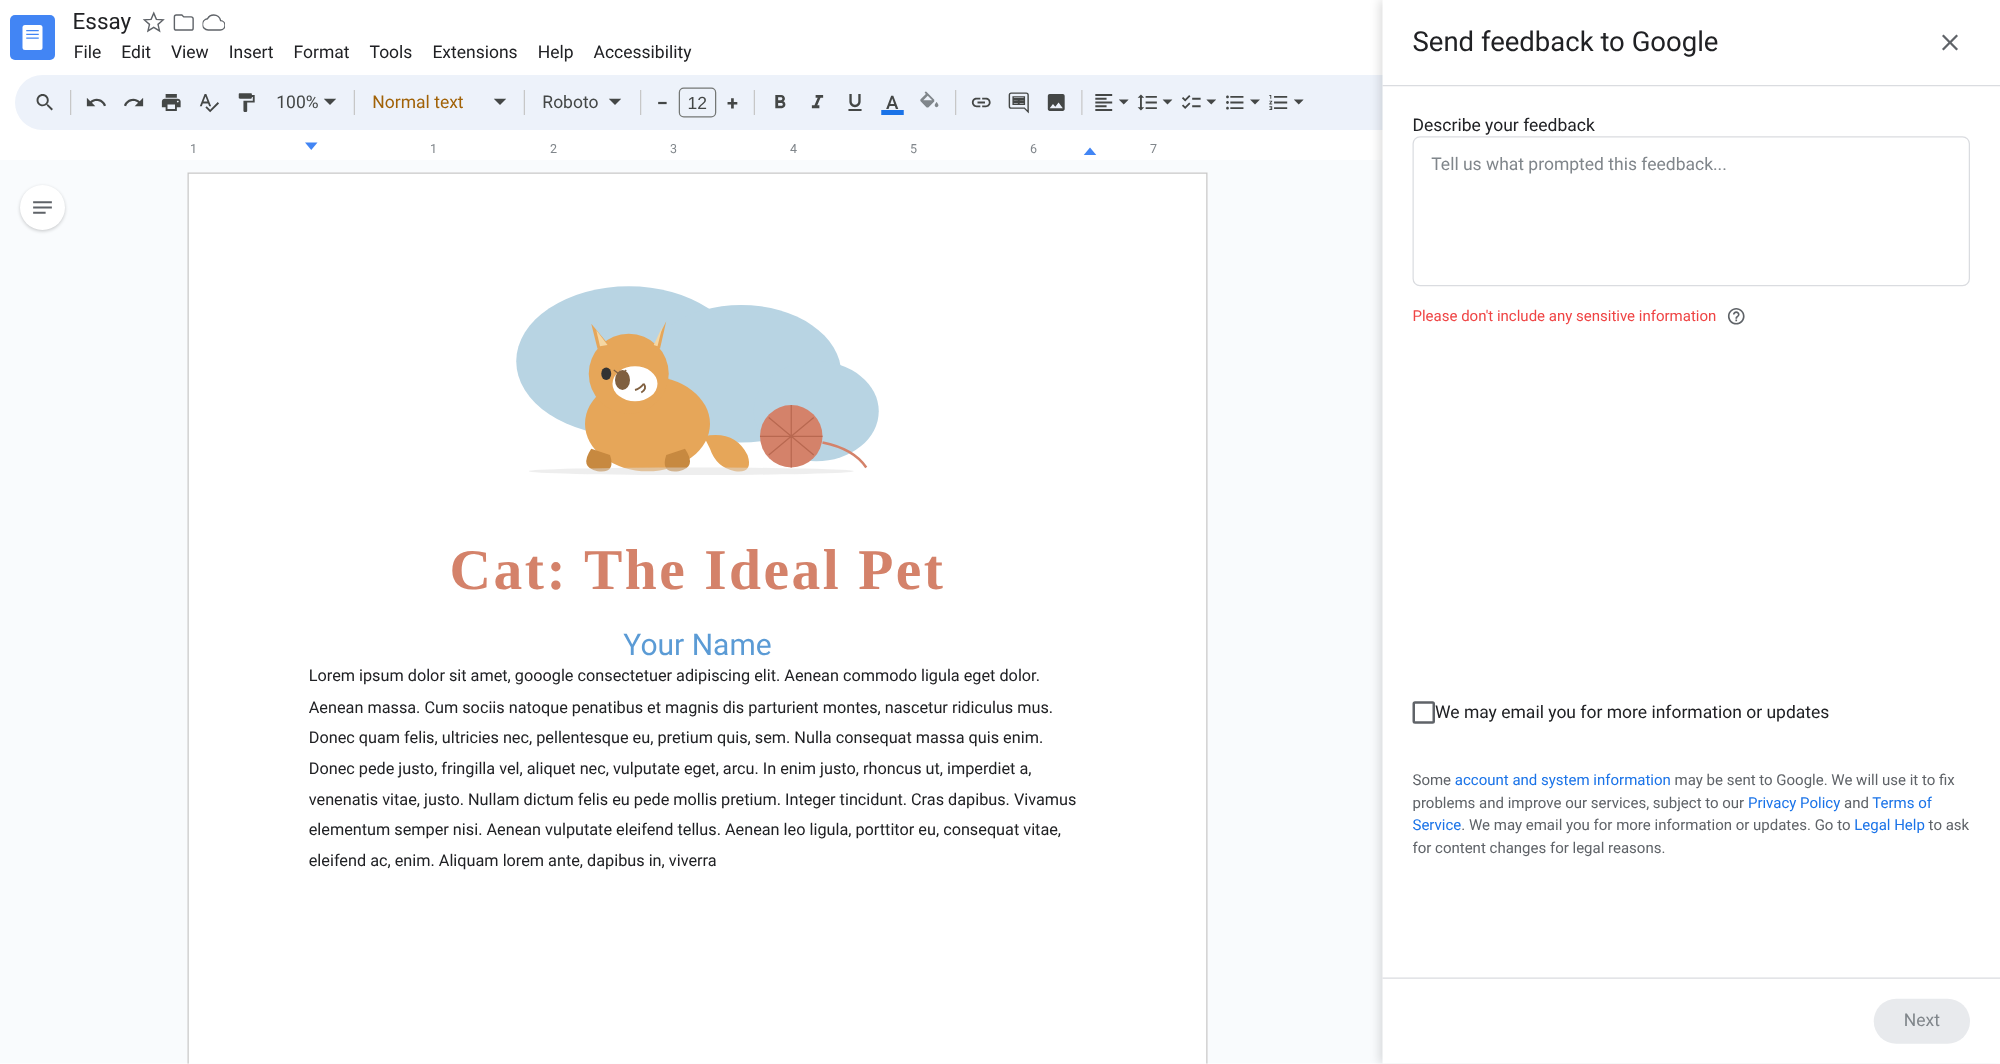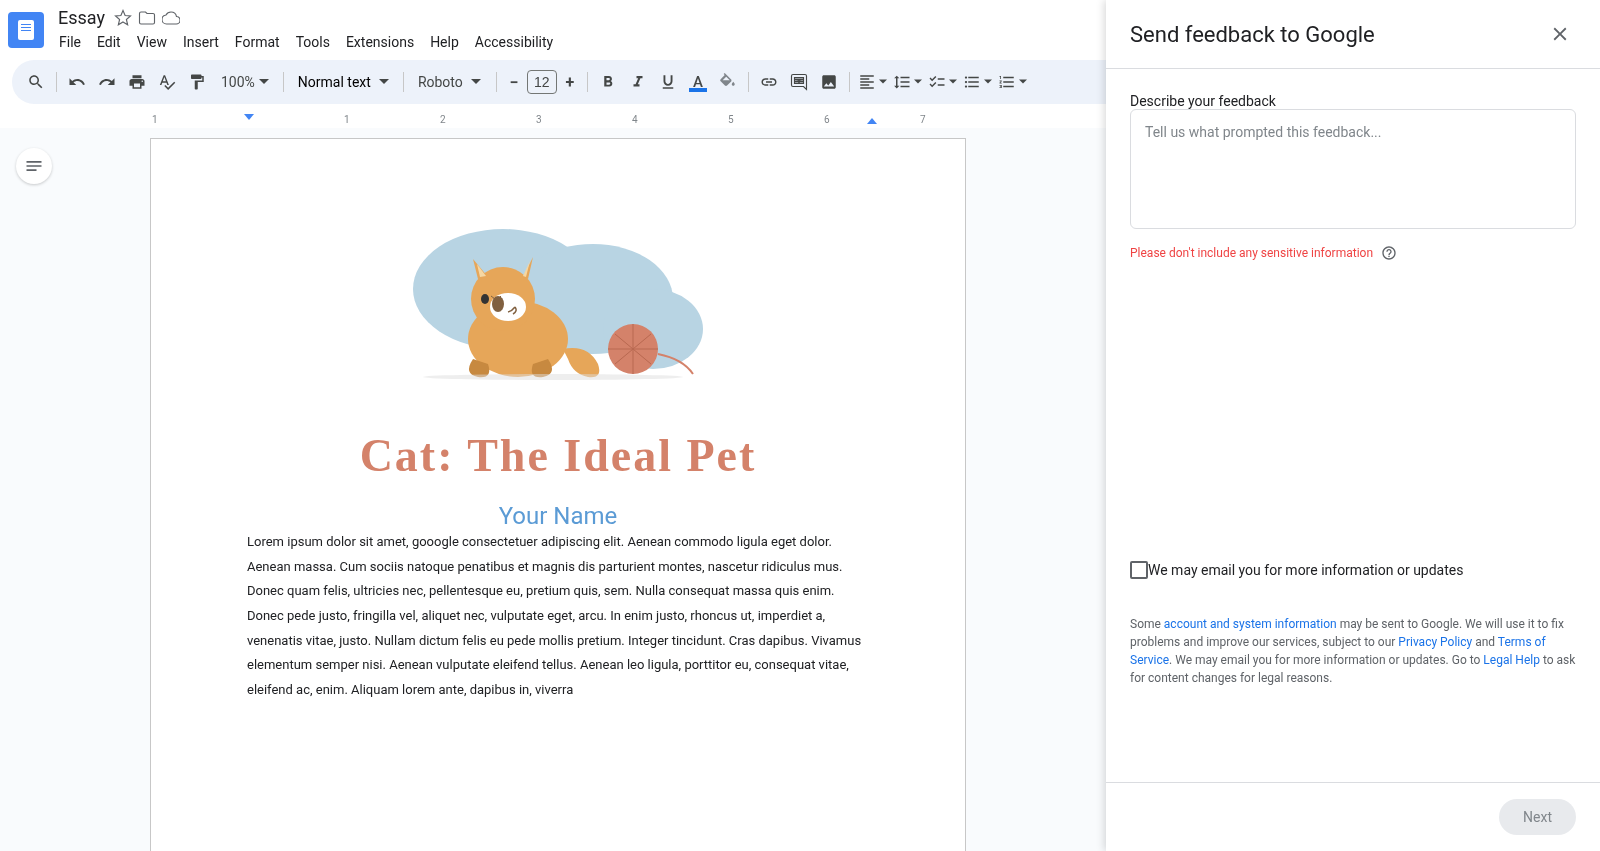--- a/index.html
+++ b/index.html
@@ -18,21 +18,21 @@
     
     .menu-bar { display: flex; gap: 2px; font-size: 14px; color: #202124; }
     .menu-item { padding: 4px 7px; border-radius: 4px; cursor: pointer; }
     
     .toolbar { height: 44px; background: #edf2fa; border-radius: 24px; margin: 0 12px 8px; display: flex; align-items: center; padding: 0 10px; gap: 2px; }
     .toolbar-divider { width: 1px; height: 20px; background: #c7c7c7; margin: 0 4px; }
     .tb-btn { width: 28px; height: 28px; display: flex; align-items: center; justify-content: center; border-radius: 4px; cursor: pointer; color: #444746; }
     .tb-btn svg { width: 18px; height: 18px; fill: currentColor; }
     .zoom-select { display: flex; align-items: center; gap: 4px; font-size: 14px; color: #444746; padding: 4px 8px; border-radius: 4px; cursor: pointer; }
     .zoom-select svg { width: 10px; height: 10px; fill: #444746; }
-    .styles-select { display: flex; align-items: center; gap: 8px; font-size: 14px; color: #000000; padding: 4px 8px; border-radius: 4px; cursor: pointer; min-width: 100px; }
+    .styles-select { display: flex; align-items: center; gap: 24px; font-size: 14px; color: #a16207; padding: 4px 8px; border-radius: 4px; cursor: pointer; min-width: 100px; }
     .font-select { display: flex; align-items: center; gap: 8px; font-size: 14px; color: #444746; padding: 4px 8px; border-radius: 4px; cursor: pointer; min-width: 80px; }
     .font-size-box { display: flex; align-items: center; gap: 2px; }
     .font-size-input { width: 30px; height: 24px; text-align: center; border: 1px solid #747775; border-radius: 4px; font-size: 14px; color: #444746; background: transparent; }
     .fs-btn { width: 22px; height: 22px; display: flex; align-items: center; justify-content: center; cursor: pointer; color: #444746; font-size: 16px; font-weight: bold; }
     .text-color-btn { position: relative; width: 28px; height: 28px; display: flex; align-items: center; justify-content: center; border-radius: 4px; cursor: pointer; }
     .text-color-btn .indicator { position: absolute; bottom: 4px; width: 18px; height: 4px; background: #1a73e8; }
     .tb-combo { display: flex; align-items: center; padding: 0 2px; border-radius: 4px; cursor: pointer; color: #444746; }
     .tb-combo svg.main { width: 18px; height: 18px; fill: currentColor; }
     .tb-combo svg.arrow { width: 8px; height: 8px; fill: currentColor; margin-left: 3px; }
     

